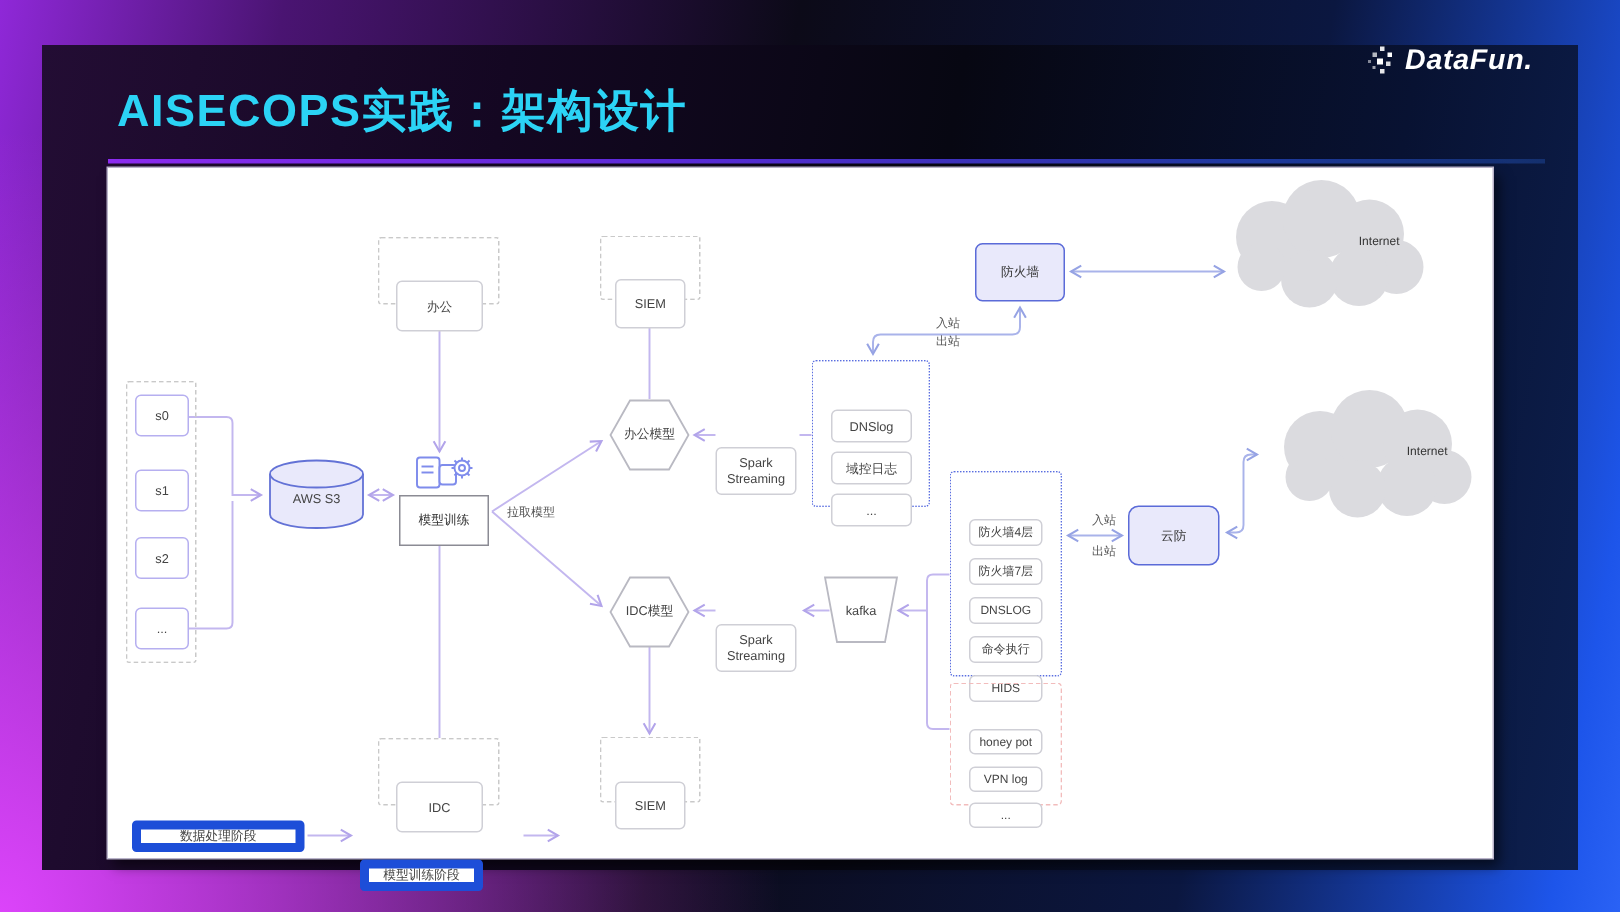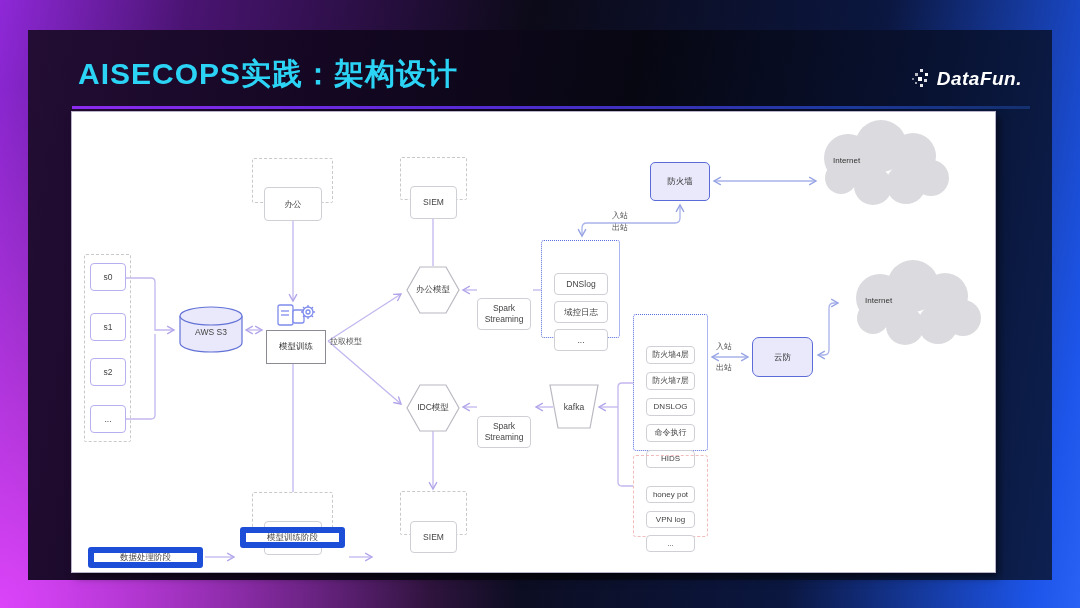--- a/index.html
+++ b/index.html
@@ -17,39 +17,39 @@
     background:linear-gradient(100deg, #230d34 0%, #140722 28%, #070712 55%, #081232 82%, #0d2050 100%);
   }
   .page-title {
     position:absolute; left:50px; top:24px;
     font-size:30px; font-weight:600; letter-spacing:1px; color:#2bd3f5;
   }
   .title-underline {
     position:absolute; left:44px; top:76px; width:958px; height:3px;
     background:linear-gradient(to right,#8d2cf0 0%, #5a2bd8 40%, #1e3a9e 80%, #14306e 100%);
   }
-  .logo { position:absolute; right:30px; top:0px; display:flex; align-items:center; gap:5px;margin-top:38px; }
+  .logo { position:absolute; right:30px; top:0px; display:flex; align-items:center; gap:5px; }
   .logo-text { color:#fff; font-size:19px; font-weight:700; font-style:italic; letter-spacing:.5px; }
   .canvas {
     position:absolute; left:44px; top:82px; width:923px; height:460px;
     background:#ffffff; box-shadow:0 0 0 1px #b9b3c9, 4px 5px 8px rgba(0,0,0,.55);
   }
   .canvas svg.wires { position:absolute; left:0; top:0; }
   .box, .pbox, .fillbox, .stage {
     position:absolute; display:flex; align-items:center; justify-content:center;
     text-align:center; background:#fff; color:#444; font-size:8.5px; line-height:1.25;
   }
   .box  { border:1px solid #cfcfd6; border-radius:4px;margin-top:24px; }
   .pbox { border:1px solid #b6aff0; border-radius:4px; }
   .fillbox { background:#e9e9fb; border:1px solid #5b6bd8; border-radius:5px; color:#333; }
   .dashc { position:absolute; border:1px dashed #c9c9c9; border-radius:2px; }
   .dotc  { position:absolute; border:1.2px dotted #5a6ee0; border-radius:3px; }
   .pinkc { position:absolute; border:1px dashed #f2bcbc; border-radius:3px; }
   .stage { border:6px solid #1d4ed8; border-radius:3px; }
-  .lbl { position:absolute; font-size:8px; color:#555; text-align:left; }
+  .lbl { position:absolute; font-size:8px; color:#555; text-align:right; }
   .node-lbl { position:absolute; display:flex; align-items:center; justify-content:center; font-size:8.5px; color:#444; text-align:center; }
   .mt-box { position:absolute; background:#fff; border:1px solid #8b8b94; display:flex; align-items:center; justify-content:center; font-size:8.5px; color:#333; }
 </style>
 </head>
 <body>
 
 <div class="inner-panel">
 
   <div class="logo">
     <svg width="22" height="22" viewBox="0 0 22 22">
@@ -207,16 +207,16 @@
 
     <div class="pinkc" style="left:561px;top:343px;width:75px;height:82px"></div>
     <div class="box" style="left:574px;top:350px;width:49px;height:17px;font-size:8px">honey pot</div>
     <div class="box" style="left:574px;top:375px;width:49px;height:17px;font-size:8px">VPN log</div>
     <div class="box" style="left:574px;top:399px;width:49px;height:17px;font-size:8px">...</div>
 
     <div class="lbl" style="left:761px;top:44px;width:100px;color:#333">Internet</div>
     <div class="lbl" style="left:793px;top:184px;width:100px;color:#333">Internet</div>
 
     <div class="stage" style="left:16px;top:435px;width:115px;height:21px">数据处理阶段</div>
-    <div class="stage" style="left:168px;top:415px;width:105px;height:21px">模型训练阶段</div>
+    <div class="stage" style="left:168px;top:461px;width:82px;height:21px">模型训练阶段</div>
 
   </div>
 </div>
 
 </body></html>

